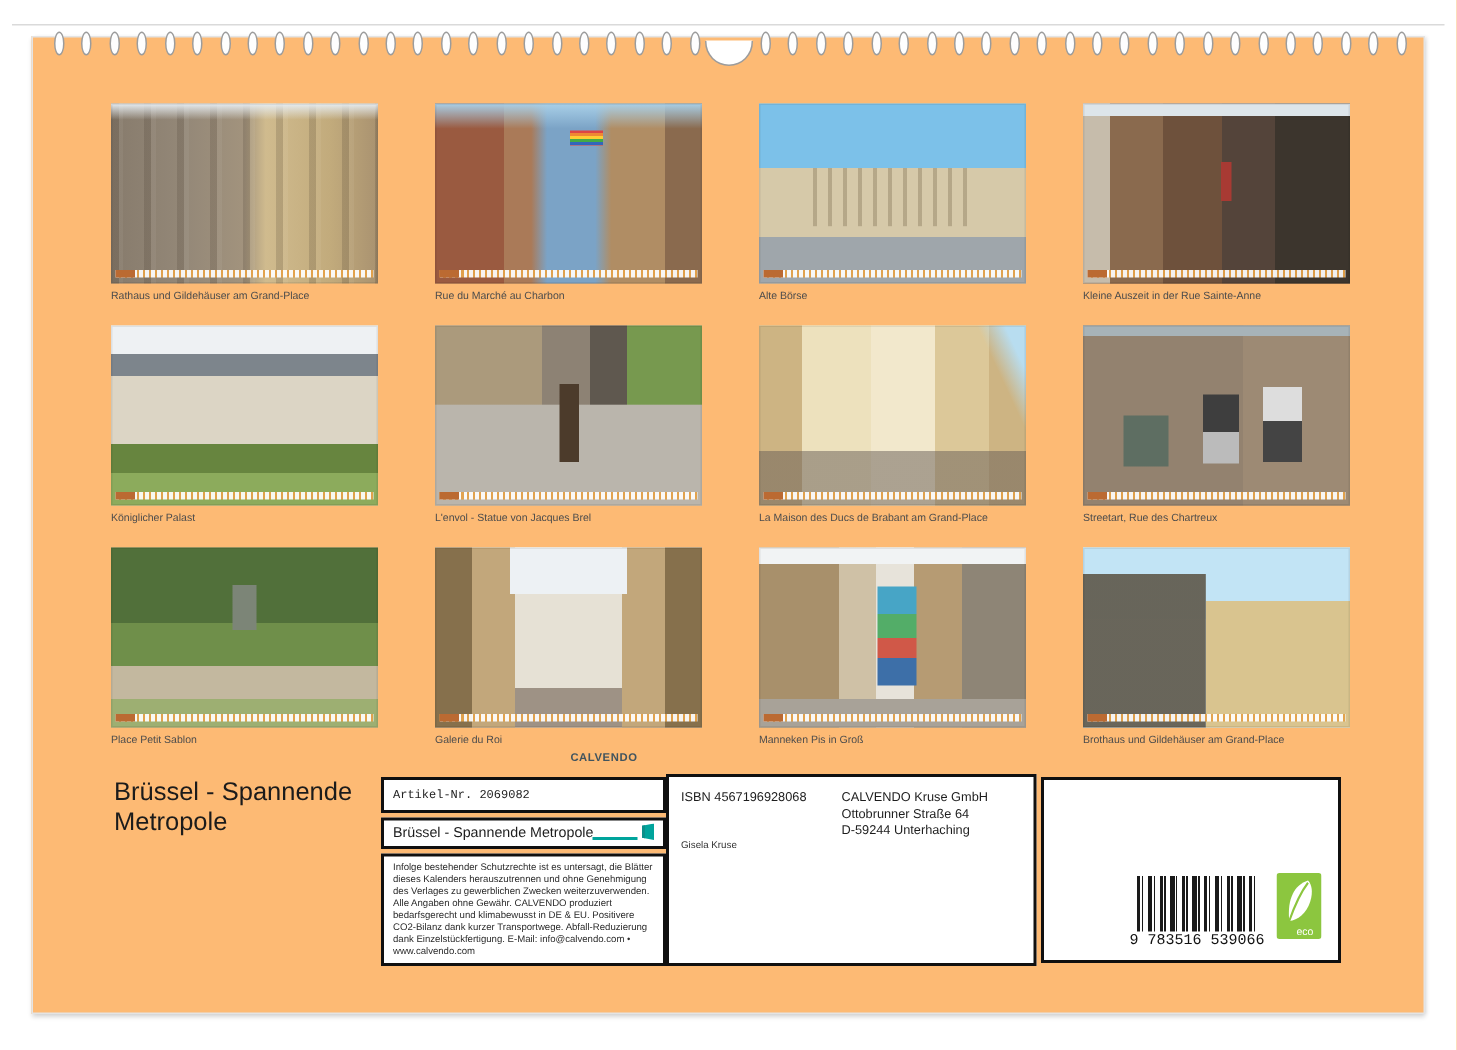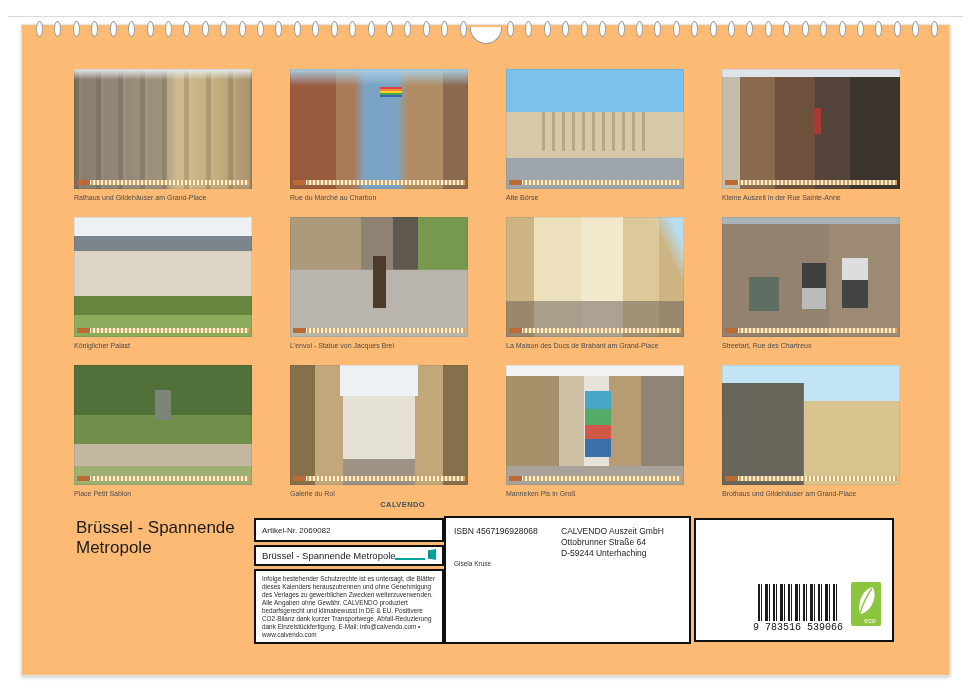--- a/index.html
+++ b/index.html
@@ -93,21 +93,21 @@
     linear-gradient(180deg,rgba(0,0,0,0) 30%,#d9c48f 30%) 100% 0/54% 100% no-repeat,
     linear-gradient(180deg,#c2e4f5 0 40%,#dceef8 40%),#c2e4f5;}
 
   
   .big-title{position:absolute;left:54px;top:493px;width:195px;
     font-size:17px;line-height:1.2;color:#1b1b1b;}
   .box-col{position:absolute;left:232px;top:493px;width:190px;}
   .box{border:2px solid #101010;background:#fff;box-sizing:border-box;}
   .box-a{height:24px;display:flex;align-items:center;justify-content:space-between;
     padding:0 6px;margin-bottom:3px;}
-  .article-no{font-size:8px;color:#222;}
+  .article-no{font-size:8px;color:#222;font-family:Liberation Mono, monospace;}
   .cv-logo{display:flex;align-items:flex-end;gap:2px;}
   .cv-text{display:flex;flex-direction:column;align-items:flex-end;gap:48px;}
   .cv-word{font-size:7.5px;font-weight:bold;letter-spacing:.4px;color:#41545e;line-height:8px;}
   .cv-tag{width:30px;height:2px;background:#00a49c;margin-top:1px;}
   .cv-icon{width:9px;height:11px;}
   .box-b{height:21px;display:flex;align-items:center;padding:0 6px;margin-bottom:3px;
     font-size:9.5px;color:#1d1d1d;}
   .box-c{height:75px;padding:4px 6px;font-size:6.4px;line-height:1.25;color:#2c2c2c;}
   .isbn-box{position:absolute;left:422px;top:491px;width:247px;height:128px;}
   .isbn{position:absolute;left:8px;top:8px;font-size:8.5px;color:#1d1d1d;}
@@ -243,21 +243,21 @@
       </span>
     </div>
     <div class="box box-b">Brüssel - Spannende Metropole</div>
     <div class="box box-c">Infolge bestehender Schutzrechte ist es untersagt, die Blätter dieses Kalenders herauszutrennen und ohne Genehmigung des Verlages zu gewerblichen Zwecken weiterzuverwenden. Alle Angaben ohne Gewähr. CALVENDO produziert bedarfsgerecht und klimabewusst in DE &amp; EU. Positivere CO2-Bilanz dank kurzer Transportwege. Abfall-Reduzierung dank Einzelstückfertigung. E-Mail: info@calvendo.com • www.calvendo.com</div>
   </div>
 
   <div class="box isbn-box">
     <span class="isbn">ISBN 4567196928068</span>
     <span class="author">Gisela Kruse</span>
     <div class="pub">
-      <div>CALVENDO Auszeit GmbH</div>
+      <div>CALVENDO Kruse GmbH</div>
       <div>Ottobrunner Straße 64</div>
       <div>D-59244 Unterhaching</div>
     </div>
   </div>
 
   <div class="box barcode-box">
     <div class="bars"></div>
     <div class="digits">9 783516 539066</div>
     <svg class="eco" viewBox="0 0 30 44">
       <rect x="0" y="0" width="30" height="44" rx="2" fill="#8cc63f"></rect>

